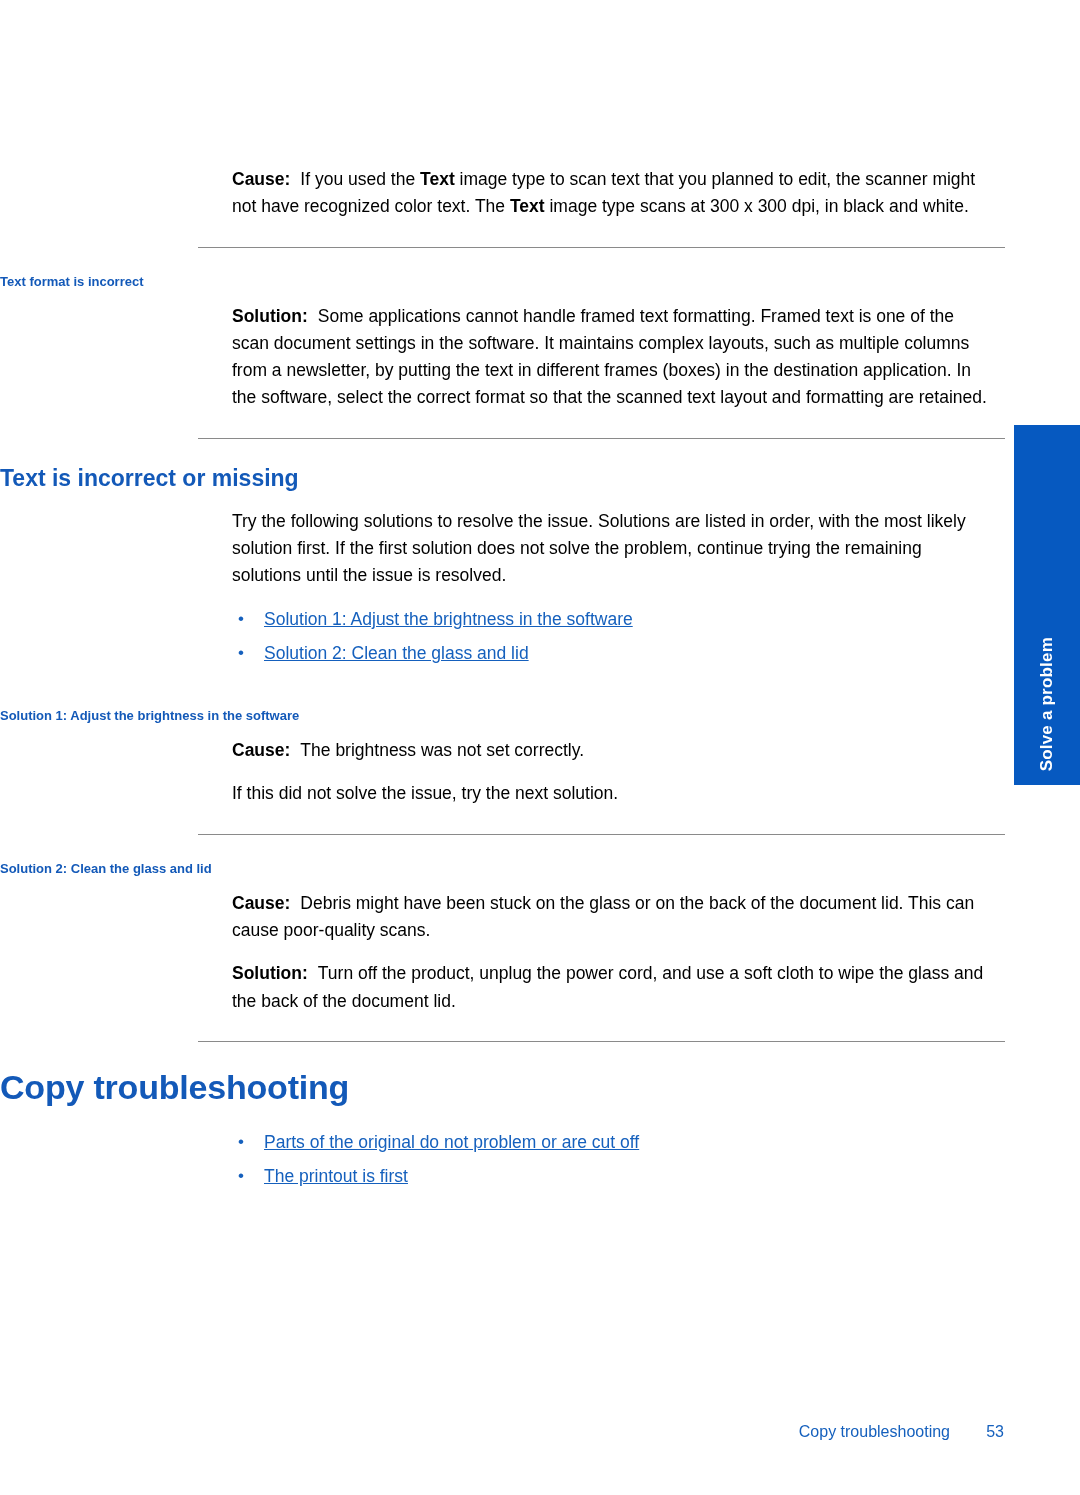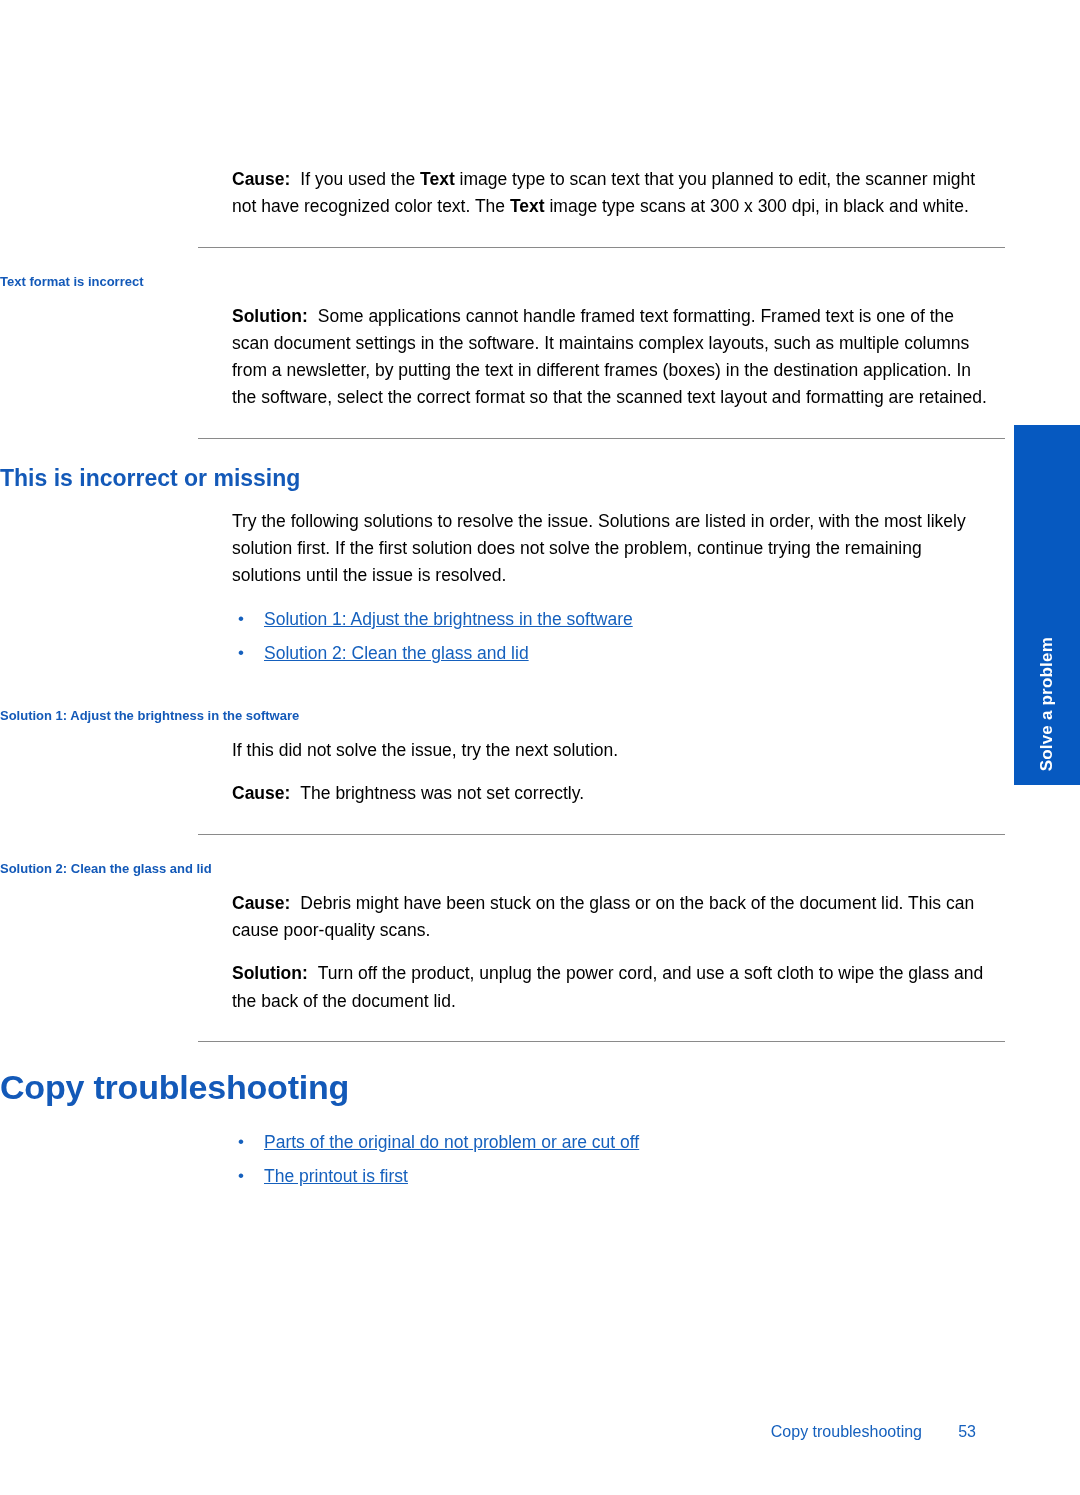--- a/index.html
+++ b/index.html
@@ -138,21 +138,21 @@
 
   .block { margin-bottom: 0; }
 
   
   .footer {
     position: absolute;
     left: 0;
     right: 0;
     bottom: 54px;
     text-align: right;
-    padding-right: 104px;
+    padding-right: 76px;
     color: #1560BD;
     font-size: 16px;
   }
   .footer .fnum {
     display: inline-block;
     min-width: 54px;
     text-align: right;
   }
 
   .spacer-lg { height: 34px; }
@@ -177,43 +177,43 @@
     <div class="block">
       <h3 class="sub h3-indent">Text format is incorrect</h3>
       <div class="indent">
         <p class="body"><span class="lbl">Solution:</span><span class="gap"></span><span>Some applications cannot handle framed text formatting. Framed text is one of the scan document settings in the software. It maintains complex layouts, such as multiple columns from a newsletter, by putting the text in different frames (boxes) in the destination application. In the software, select the correct format so that the scanned text layout and formatting are retained.</span></p>
       </div>
     </div>
 
     <hr class="rule">
 
     <div class="block">
-      <h2 class="section h1-indent">This is incorrect or missing</h2>
+      <h2 class="section h1-indent">Text is incorrect or missing</h2>
       <div class="indent">
         <p class="body">Try the following solutions to resolve the issue. Solutions are listed in order, with the most likely solution first. If the first solution does not solve the problem, continue trying the remaining solutions until the issue is resolved.</p>
         <ul class="links">
           <li>
             <span class="bullet">•</span>
             <a class="xref">Solution 1: Adjust the brightness in the software</a>
           </li>
           <li>
             <span class="bullet">•</span>
             <a class="xref">Solution 2: Clean the glass and lid</a>
           </li>
         </ul>
       </div>
     </div>
 
     <div class="spacer-lg"></div>
 
     <div class="block">
       <h3 class="sub h3-indent">Solution 1: Adjust the brightness in the software</h3>
       <div class="indent">
+        <p class="body"><span class="lbl">Cause:</span><span class="gap"></span><span>The brightness was not set correctly.</span></p>
         <p class="body">If this did not solve the issue, try the next solution.</p>
-        <p class="body"><span class="lbl">Cause:</span><span class="gap"></span><span>The brightness was not set correctly.</span></p>
       </div>
     </div>
 
     <hr class="rule">
 
     <div class="block">
       <h3 class="sub h3-indent">Solution 2: Clean the glass and lid</h3>
       <div class="indent">
         <p class="body"><span class="lbl">Cause:</span><span class="gap"></span><span>Debris might have been stuck on the glass or on the back of the document lid. This can cause poor-quality scans.</span></p>
         <p class="body"><span class="lbl">Solution:</span><span class="gap"></span><span>Turn off the product, unplug the power cord, and use a soft cloth to wipe the glass and the back of the document lid.</span></p>

